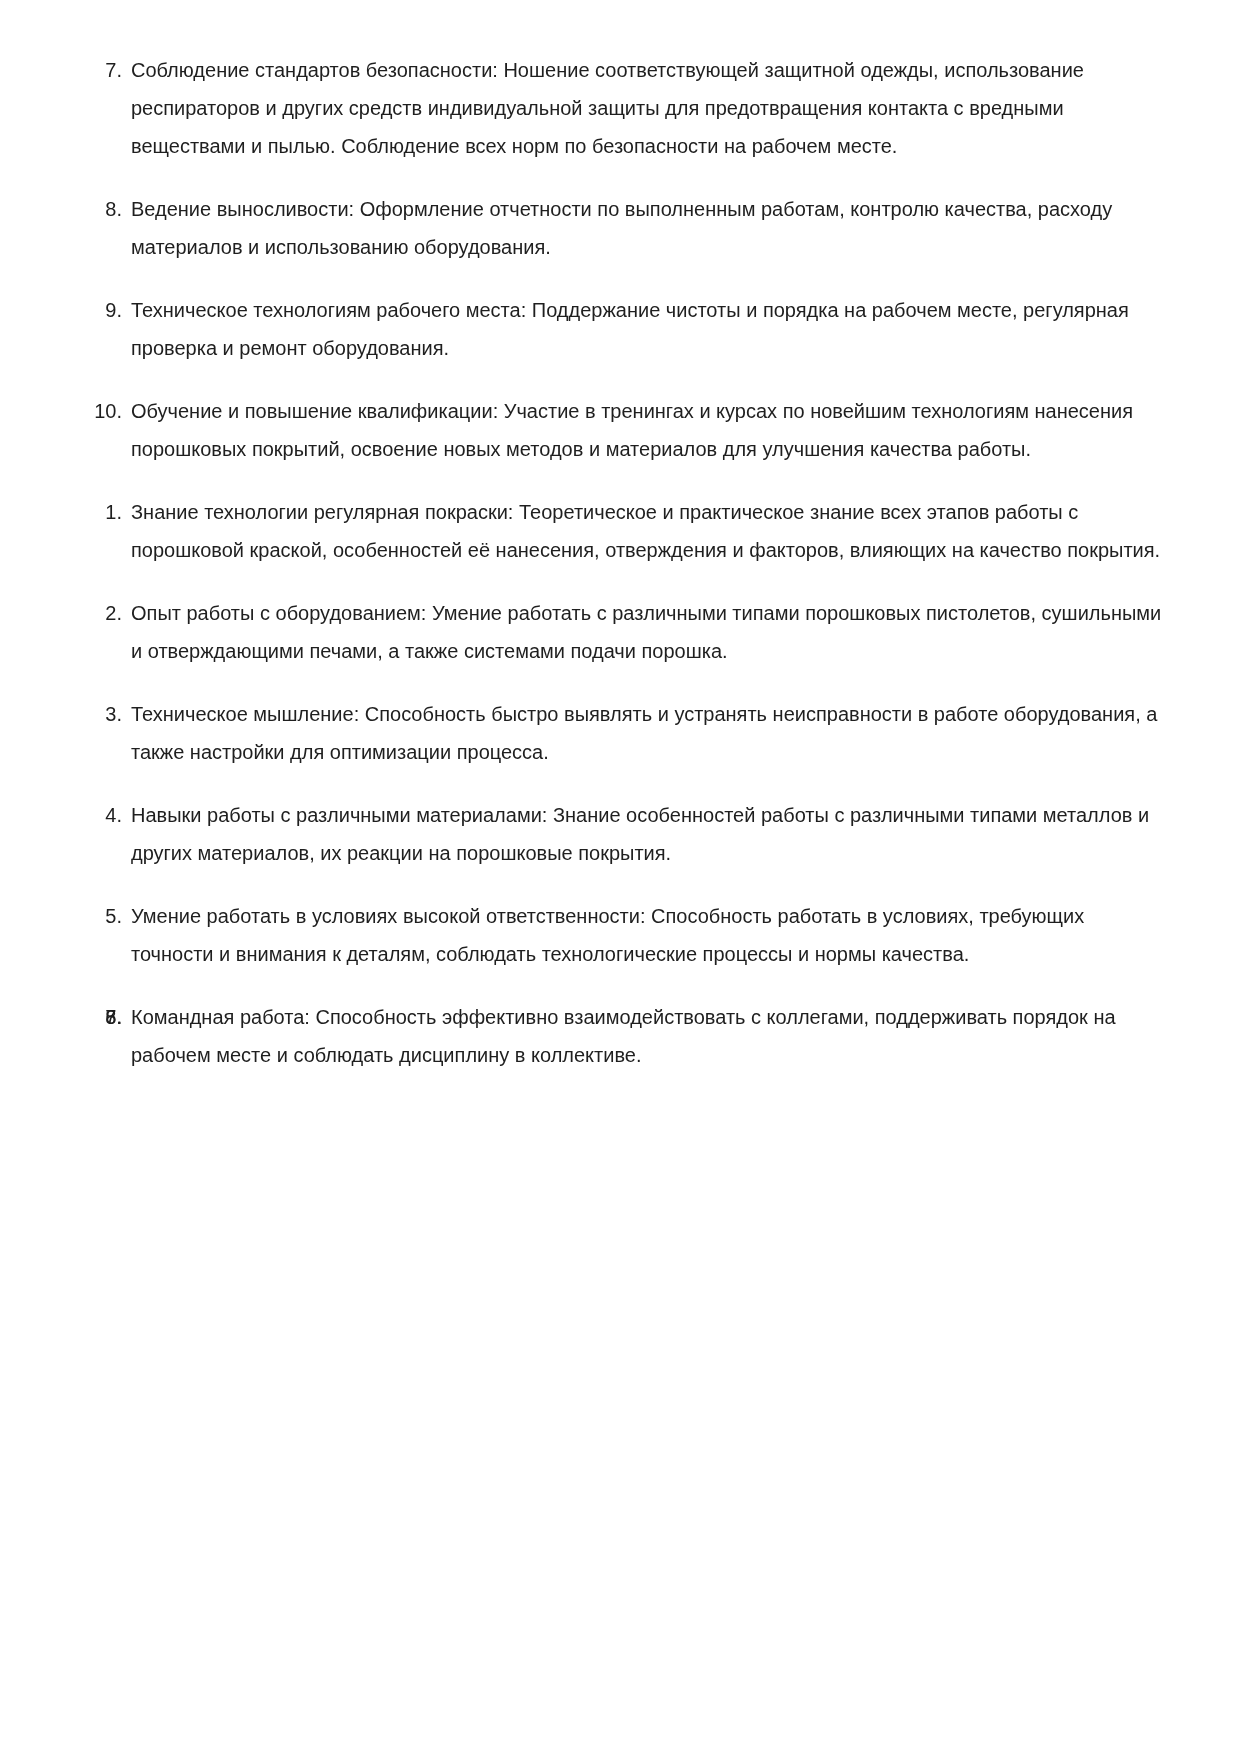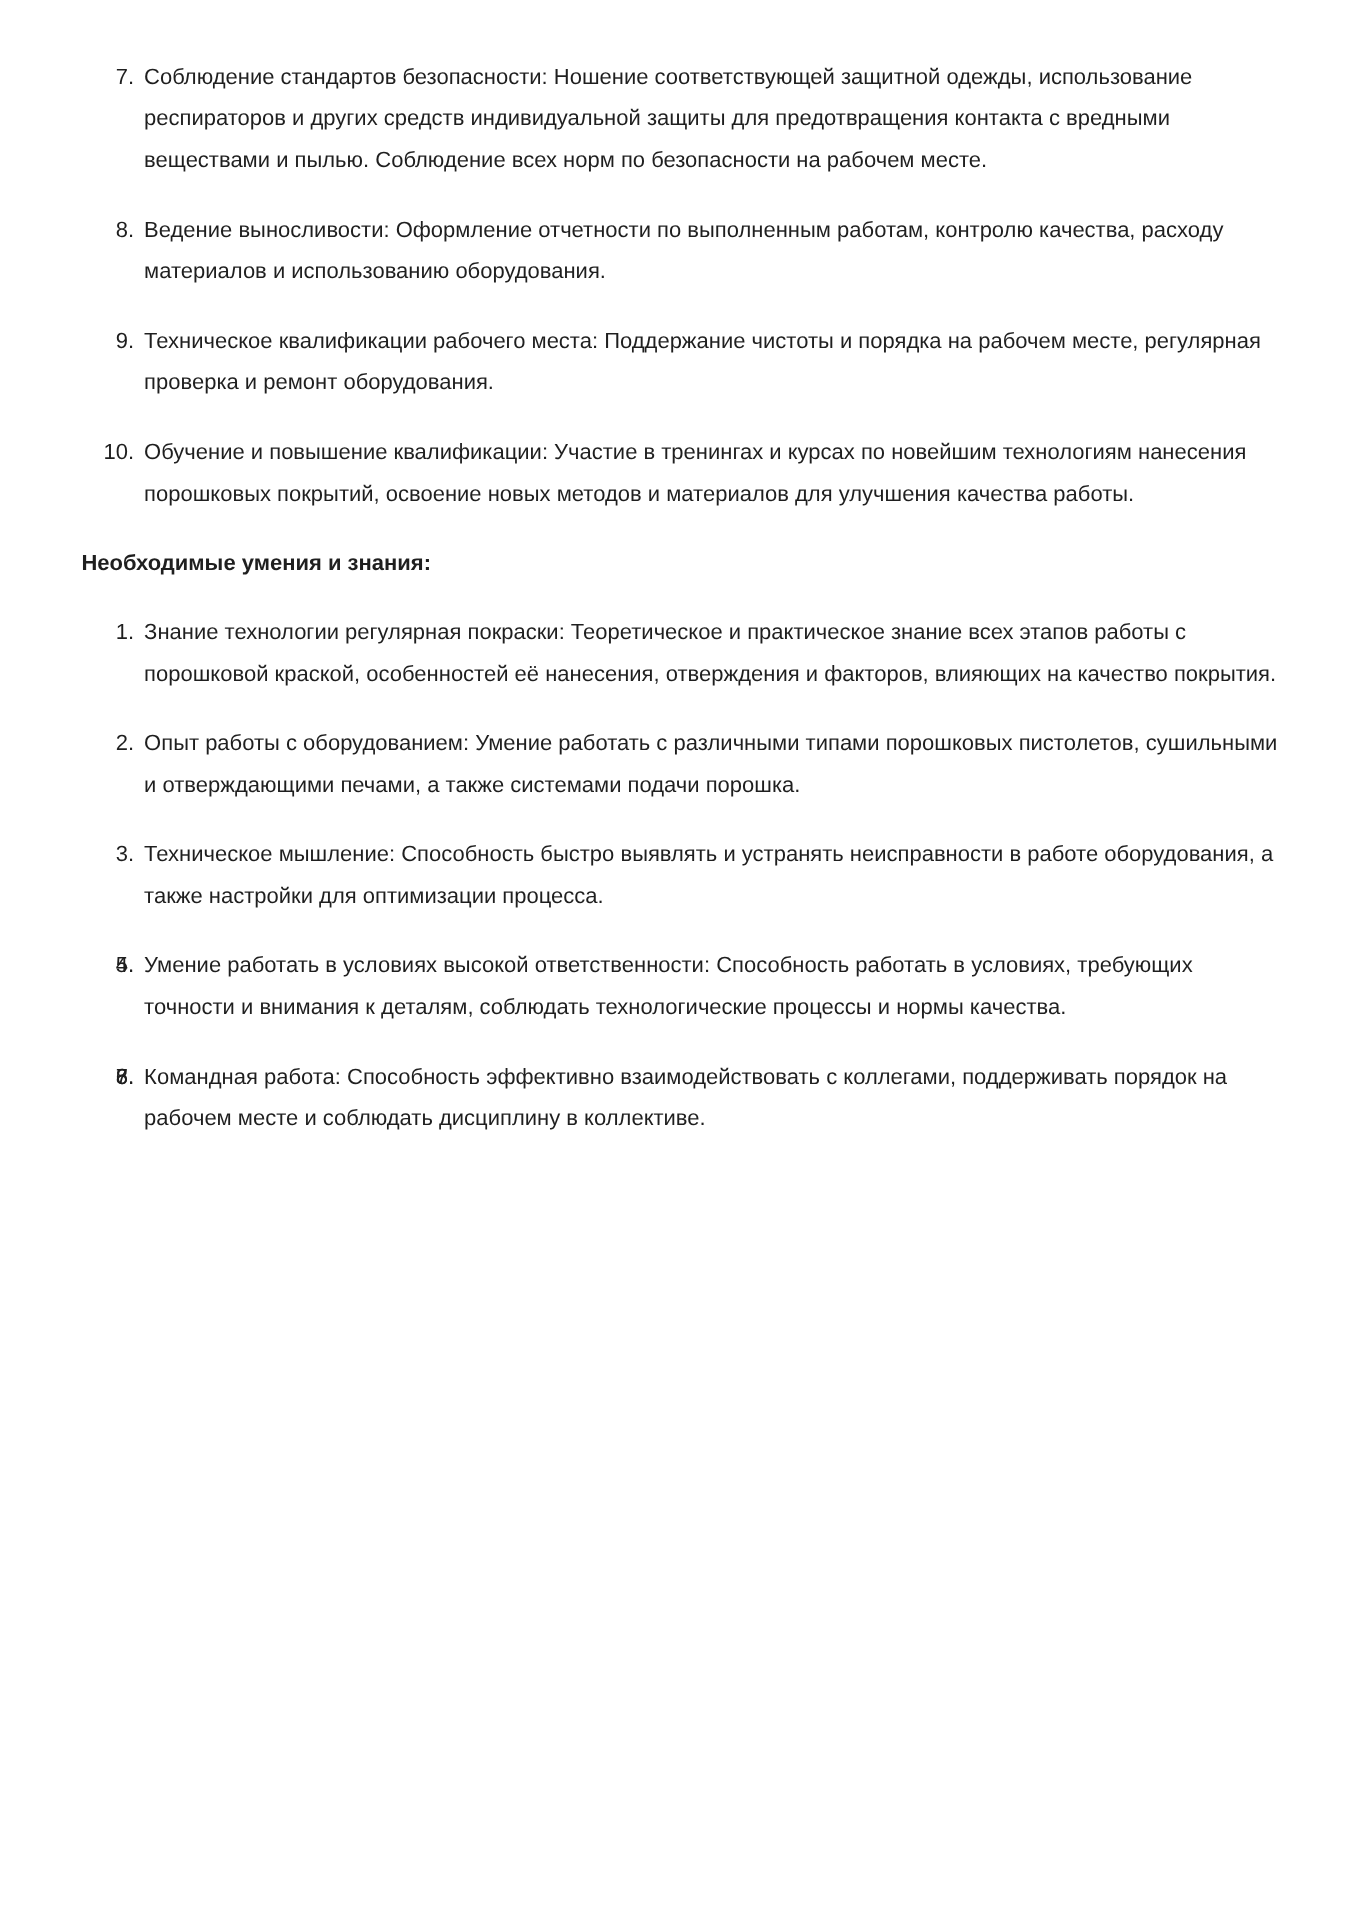--- a/index.html
+++ b/index.html
@@ -49,45 +49,45 @@
     <li class="item">
       <span class="num">7.</span>
       <span class="body"><b>Соблюдение стандартов безопасности</b><span>: Ношение соответствующей защитной одежды, использование респираторов и других средств индивидуальной защиты для предотвращения контакта с вредными веществами и пылью. Соблюдение всех норм по безопасности на рабочем месте.</span></span>
     </li>
     <li class="item">
       <span class="num">8.</span>
       <span class="body"><b>Ведение выносливости</b><span>: Оформление отчетности по выполненным работам, контролю качества, расходу материалов и использованию оборудования.</span></span>
     </li>
     <li class="item">
       <span class="num">9.</span>
-      <span class="body"><b>Техническое квалификации рабочего места</b><span>: Поддержание чистоты и порядка на рабочем месте, регулярная проверка и ремонт оборудования.</span></span>
+      <span class="body"><b>Техническое технологиям рабочего места</b><span>: Поддержание чистоты и порядка на рабочем месте, регулярная проверка и ремонт оборудования.</span></span>
     </li>
     <li class="item">
       <span class="num">10.</span>
       <span class="body"><b>Обучение и повышение квалификации</b><span>: Участие в тренингах и курсах по новейшим технологиям нанесения порошковых покрытий, освоение новых методов и материалов для улучшения качества работы.</span></span>
     </li>
   </ul>
 
-  <p class="section-heading">Необходимые умения и знания:</p>
 
   <ul class="olist doc-list">
     <li class="item">
       <span class="num">1.</span>
       <span class="body"><b>Знание технологии регулярная покраски</b><span>: Теоретическое и практическое знание всех этапов работы с порошковой краской, особенностей её нанесения, отверждения и факторов, влияющих на качество покрытия.</span></span>
     </li>
     <li class="item">
       <span class="num">2.</span>
       <span class="body"><b>Опыт работы с оборудованием</b><span>: Умение работать с различными типами порошковых пистолетов, сушильными и отверждающими печами, а также системами подачи порошка.</span></span>
     </li>
     <li class="item">
       <span class="num">3.</span>
       <span class="body"><b>Техническое мышление</b><span>: Способность быстро выявлять и устранять неисправности в работе оборудования, а также настройки для оптимизации процесса.</span></span>
     </li>
     <li class="item">
       <span class="num">4.</span>
+      <span class="body"><b>Навыки работы с различными материалами</b><span>: Знание особенностей работы с различными типами металлов и других материалов, их реакции на порошковые покрытия.</span></span>
     </li>
     <li class="item">
       <span class="num">5.</span>
       <span class="body"><b>Умение работать в условиях высокой ответственности</b><span>: Способность работать в условиях, требующих точности и внимания к деталям, соблюдать технологические процессы и нормы качества.</span></span>
     </li>
     <li class="item">
       <span class="num">6.</span>
     </li>
     <li class="item">
       <span class="num">7.</span>

